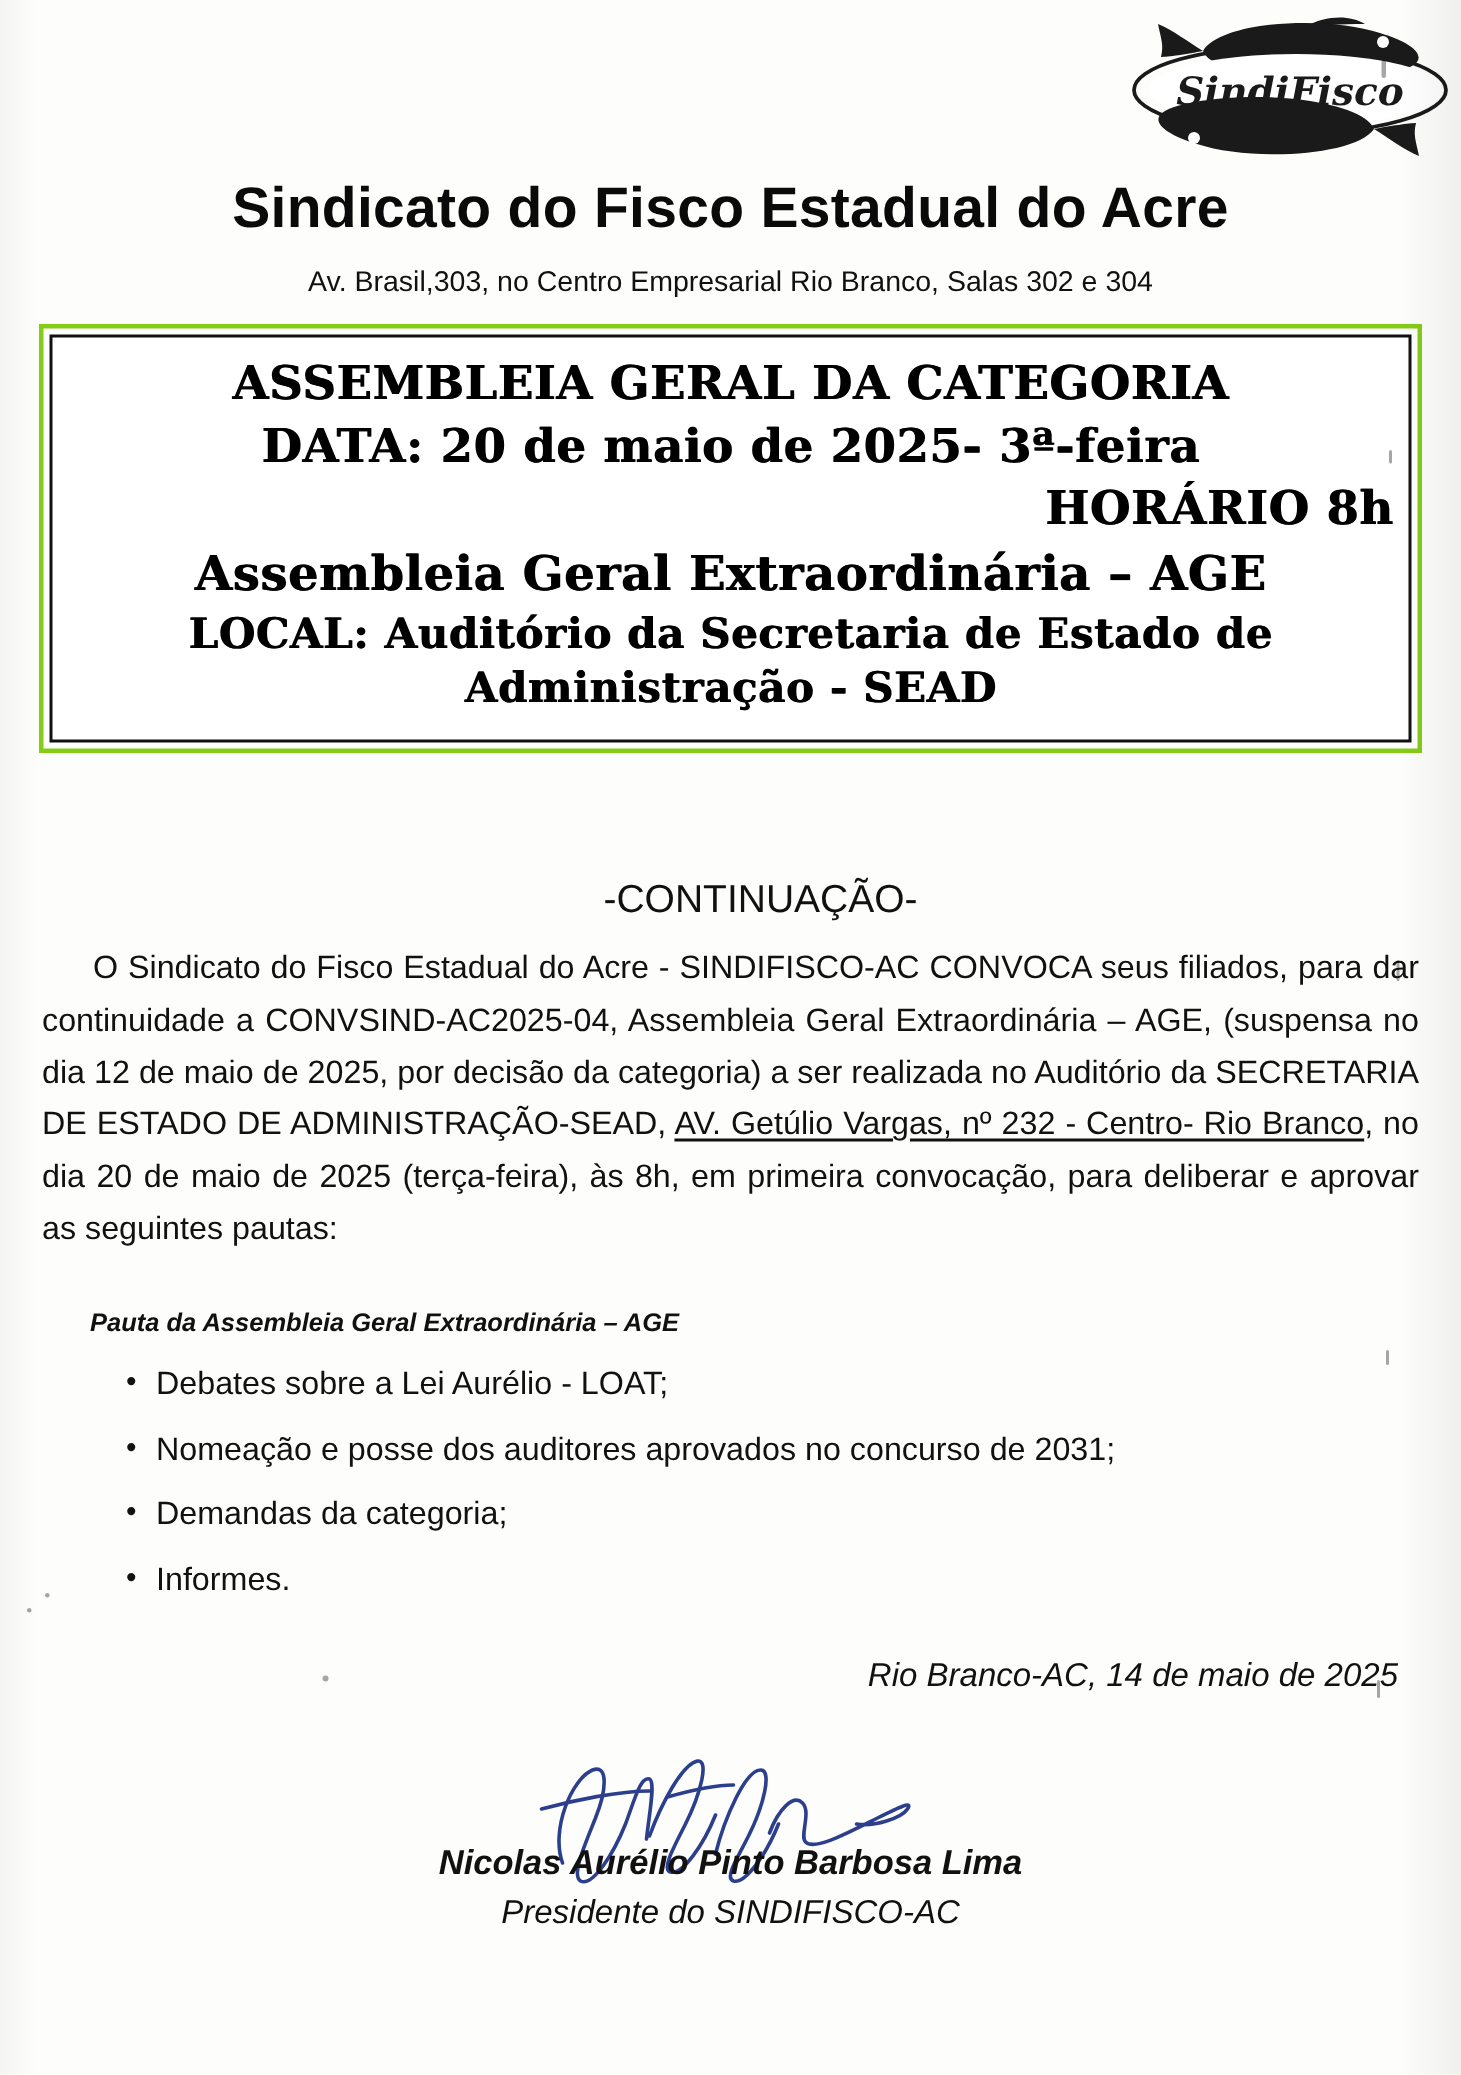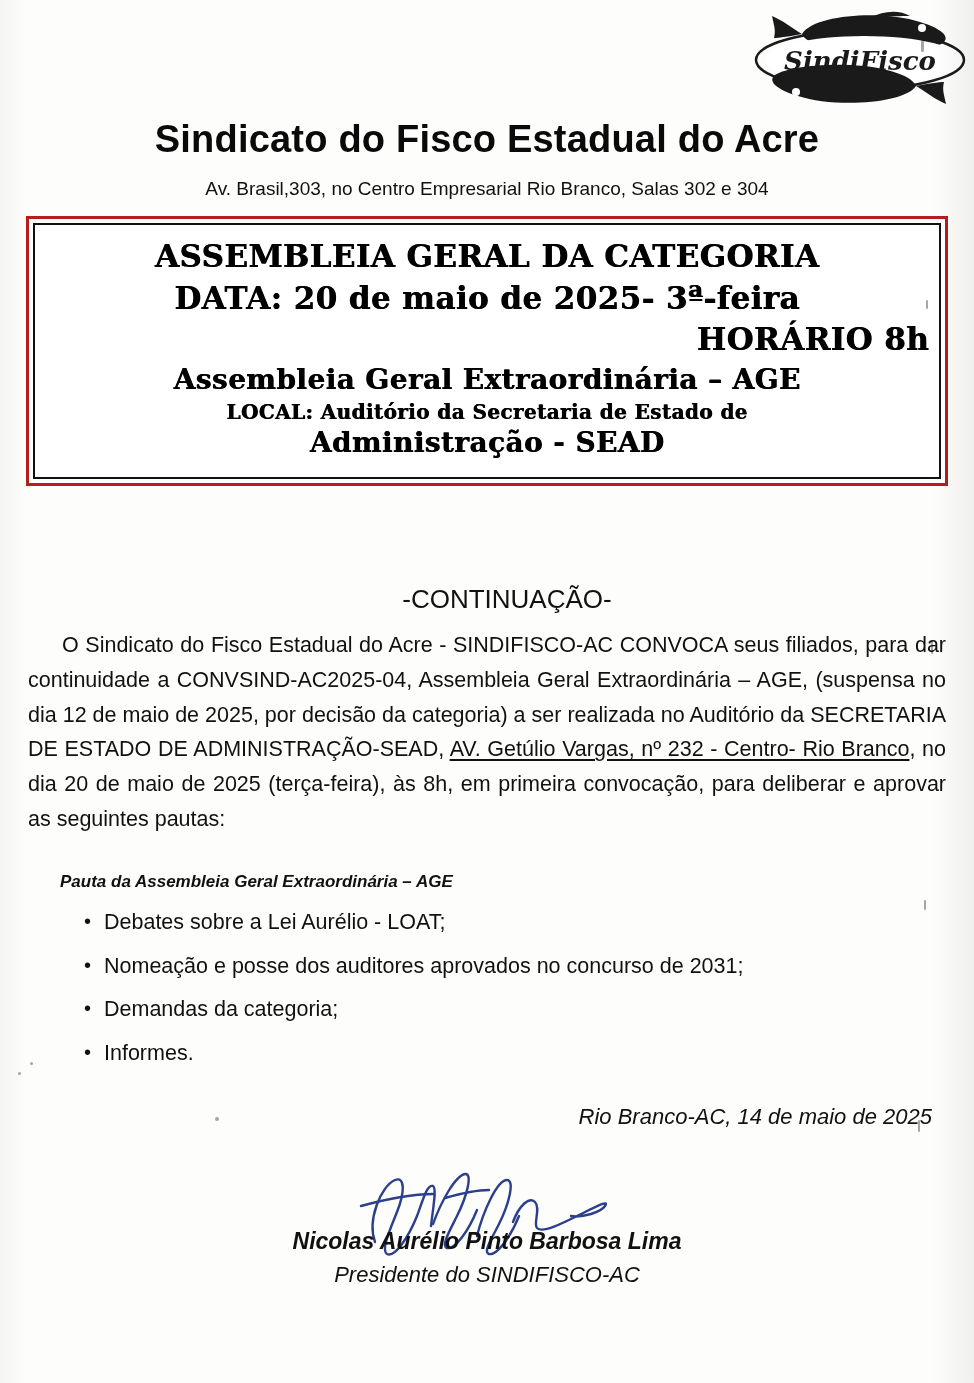--- a/index.html
+++ b/index.html
@@ -58,42 +58,42 @@
     font-size: 19px;
     color: #111;
   }
 
   
   .banner-outer {
     position: absolute;
     top: 216px;
     left: 26px;
     right: 26px;
-    border: 3px solid #b91c1c;
+    border: 3px solid #84cc16;
     padding: 4px;
     background: #fff;
   }
   .banner-inner {
     border: 2px solid #111;
     padding: 12px 10px 16px 10px;
     text-align: center;
   }
   .banner-line {
     font-family: "DejaVu Serif", serif;
     font-weight: bold;
     color: #000;
     line-height: 1.28;
     letter-spacing: 0.4px;
     text-shadow: 0.6px 0 0 #000;
   }
   .b1 { font-size: 31px; margin-bottom: 2px; }
   .b2 { font-size: 31px; margin-bottom: 2px; }
   .b3 { font-size: 31px; margin-bottom: 2px; text-align: right; }
-  .b4 { font-size: 28px; margin-bottom: 2px; }
-  .b5 { font-size: 20px; }
+  .b4 { font-size: 32px; margin-bottom: 2px; }
+  .b5 { font-size: 28px; }
   .b6 { font-size: 28px; }
 
   
   .continuation {
     position: absolute;
     top: 584px;
     left: 0;
     right: 0;
     text-align: center;
     font-size: 26px;

